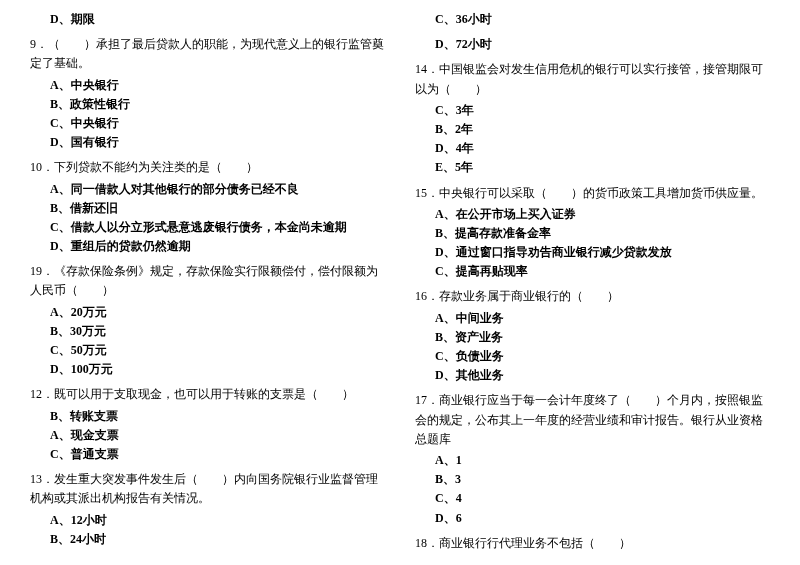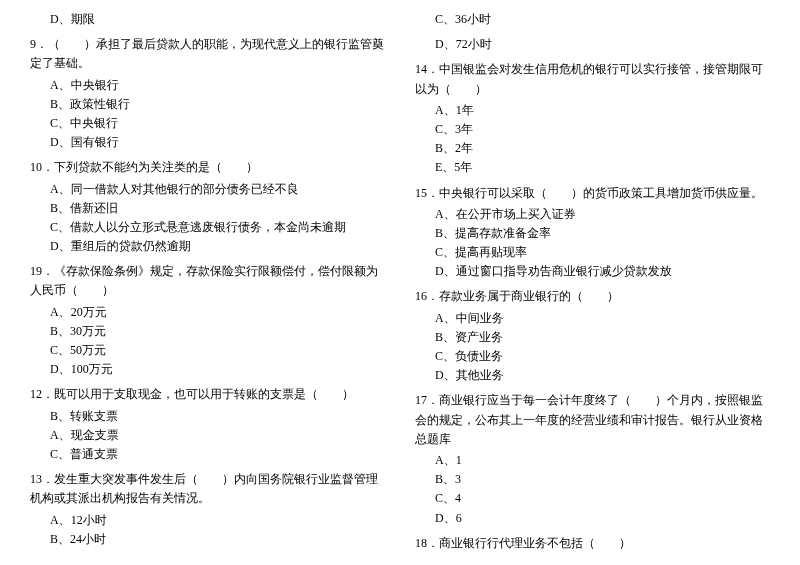--- a/index.html
+++ b/index.html
@@ -34,20 +34,21 @@
     .question-block {
       margin-bottom: 6px;
     }
     .question-text {
       line-height: 1.6;
       margin-bottom: 2px;
     }
     .option {
       padding-left: 20px;
       line-height: 1.6;
+      font-weight: bold;
     }
   </style>
 </head>
 <body>
 
 <div class="page">
   <div class="two-col">
 
     <div class="col-left">
 
@@ -99,32 +100,32 @@
       <div class="question-block">
         <div class="option">C、36小时</div>
       </div>
 
       <div class="question-block">
         <div class="option">D、72小时</div>
       </div>
 
       <div class="question-block">
         <div class="question-text">14．中国银监会对发生信用危机的银行可以实行接管，接管期限可以为（　　）</div>
-        <div class="option">A、1年</div>
         <div class="option">C、3年</div>
         <div class="option">B、2年</div>
+        <div class="option">D、4年</div>
         <div class="option">E、5年</div>
       </div>
 
       <div class="question-block">
         <div class="question-text">15．中央银行可以采取（　　）的货币政策工具增加货币供应量。</div>
         <div class="option">A、在公开市场上买入证券</div>
         <div class="option">B、提高存款准备金率</div>
+        <div class="option">D、通过窗口指导劝告商业银行减少贷款发放</div>
         <div class="option">C、提高再贴现率</div>
-        <div class="option">D、通过窗口指导劝告商业银行减少贷款发放</div>
       </div>
 
       <div class="question-block">
         <div class="question-text">16．存款业务属于商业银行的（　　）</div>
         <div class="option">A、中间业务</div>
         <div class="option">B、资产业务</div>
         <div class="option">C、负债业务</div>
         <div class="option">D、其他业务</div>
       </div>
 

